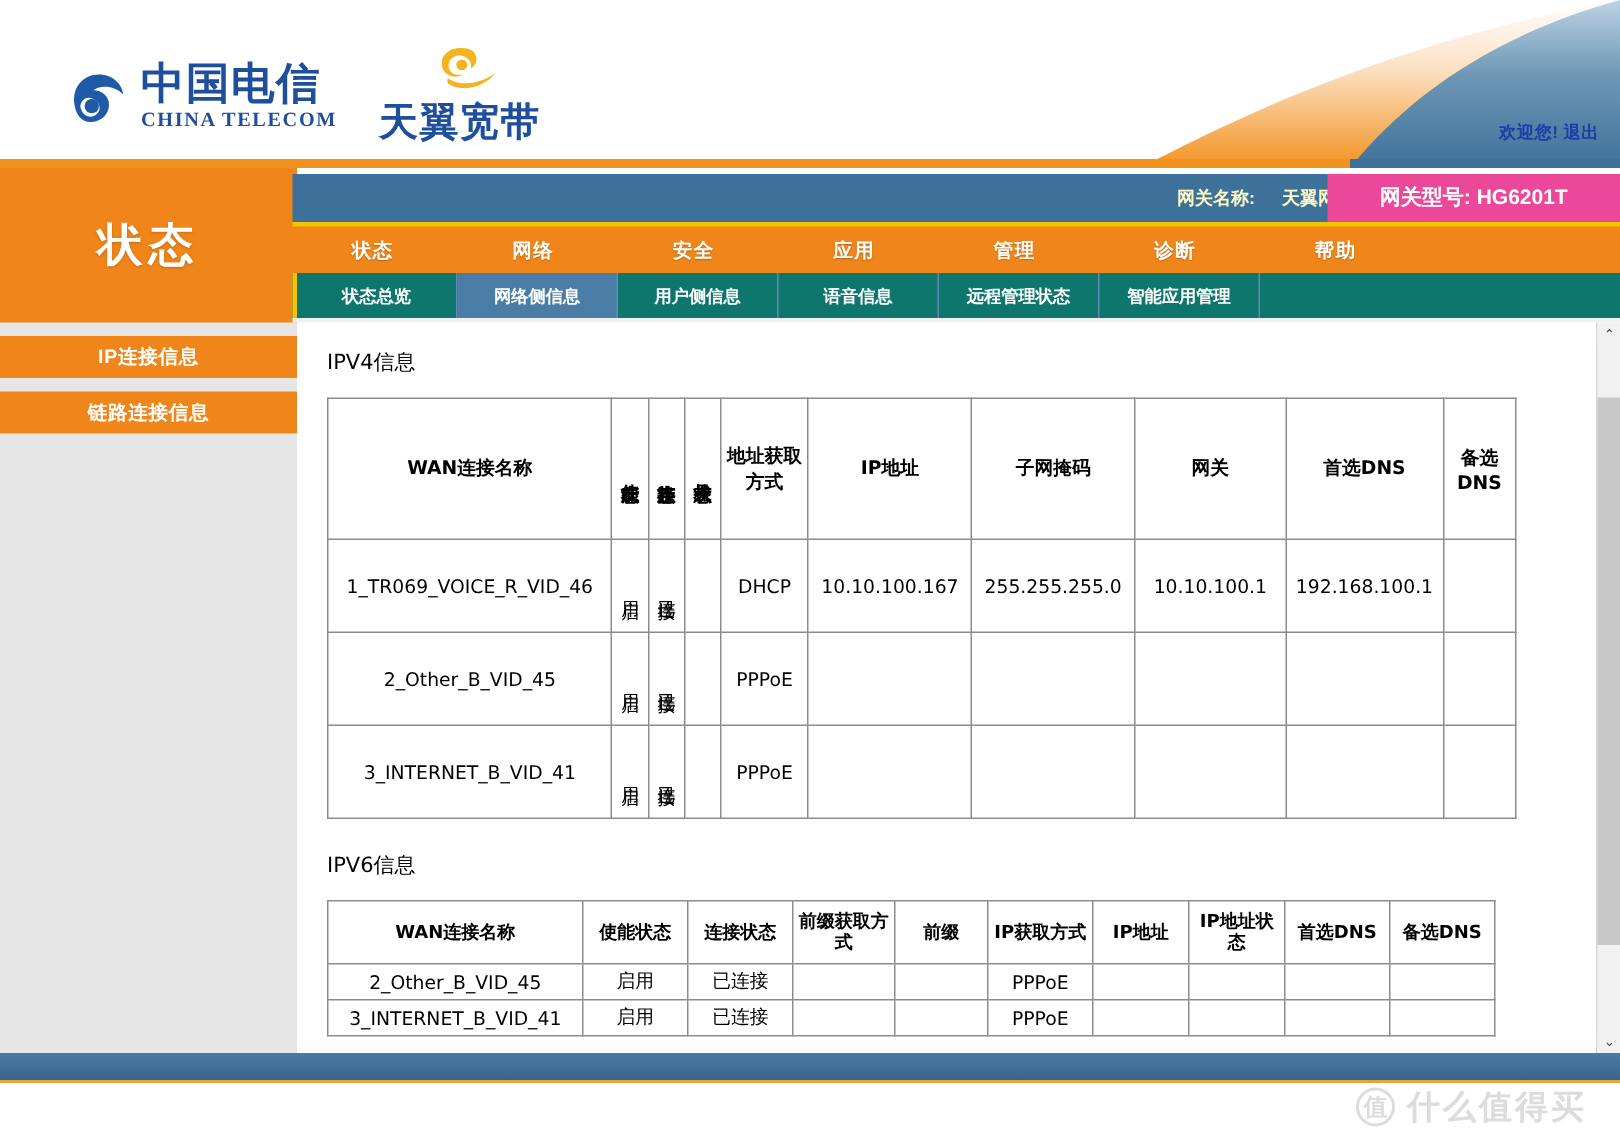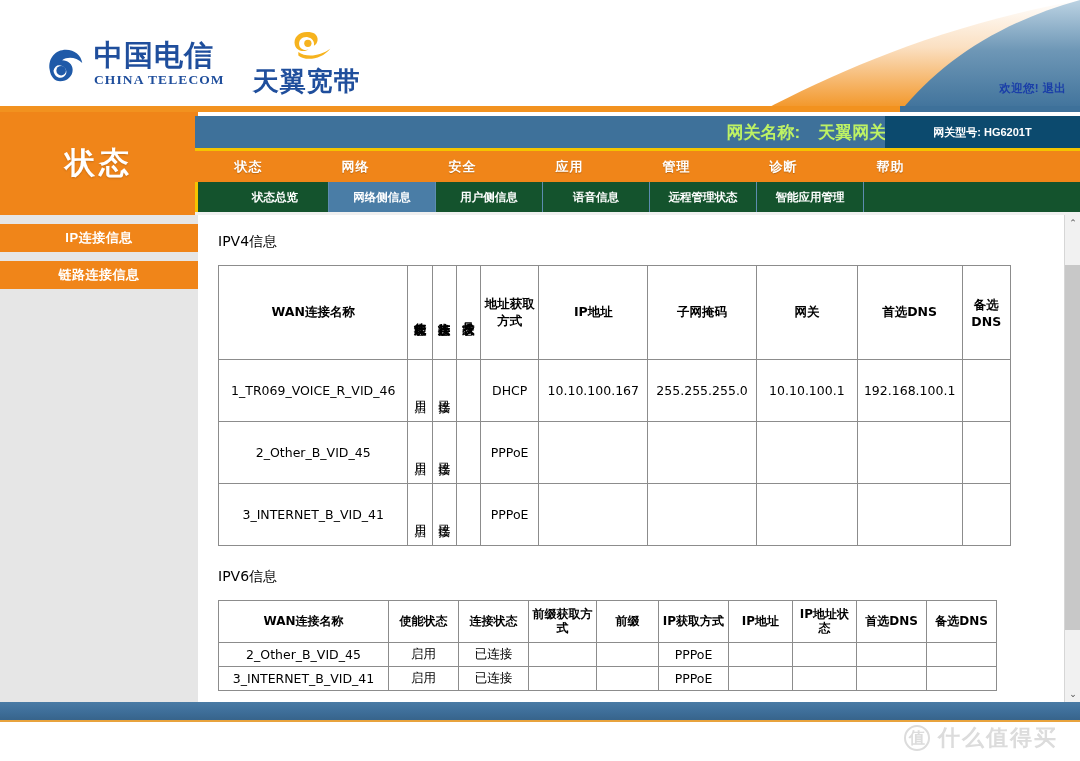--- a/index.html
+++ b/index.html
@@ -51,26 +51,26 @@
   .welcome a { color:#1a3ea8; text-decoration:none; }
 
   
   .gw-bar {
     position:absolute; left:195px; top:116px; width:885px; height:32px;
     background:#3e719a; display:flex; align-items:center;
   }
   .gw-name {
     flex:1; display:flex; align-items:center; justify-content:flex-end;
     padding-right:138px; gap:18px;
-    color:#bef264; font-size:17px; font-weight:bold;
+    color:#fef9c3; font-size:12px; font-weight:bold;
   }
   .gw-name .val { font-weight:bold; }
   .gw-model {
     position:absolute; right:0; top:0; height:32px; width:195px;
-    background:#0c4a6e; color:#ffffff; font-size:11px; font-weight:bold;
+    background:#ec4899; color:#ffffff; font-size:14px; font-weight:bold;
     display:flex; align-items:center; justify-content:center;
   }
 
   
   .sidebar {
     position:absolute; left:0; top:112px; width:198px; height:590px;
     background:#e6e6e6;
   }
   .sidebar-title {
     width:198px; height:103px; background:#f08519;
@@ -96,23 +96,23 @@
   }
   .nav-item {
     width:107px; text-align:center;
     color:#ffffff; font-size:13px; font-weight:bold; letter-spacing:1px;
     cursor:pointer;
     text-shadow:0 1px 1px rgba(0,0,0,.22);
   }
 
   .subnav {
     position:absolute; left:195px; top:182px; width:885px; height:30px;
-    background:#14532d;
+    background:#0f766e;
     border-left:3px solid #f5c400;
-    display:flex; align-items:stretch;padding-left:24px;
+    display:flex; align-items:stretch;
   }
   .sub-item {
     width:107px; display:flex; align-items:center; justify-content:center;
     color:#ffffff; font-size:11.5px; font-weight:bold;
     border-right:1px solid #5d8cb0;
     cursor:pointer;
   }
   .sub-item.active { background:#4a7da6; }
 
   .subnav-edge {

